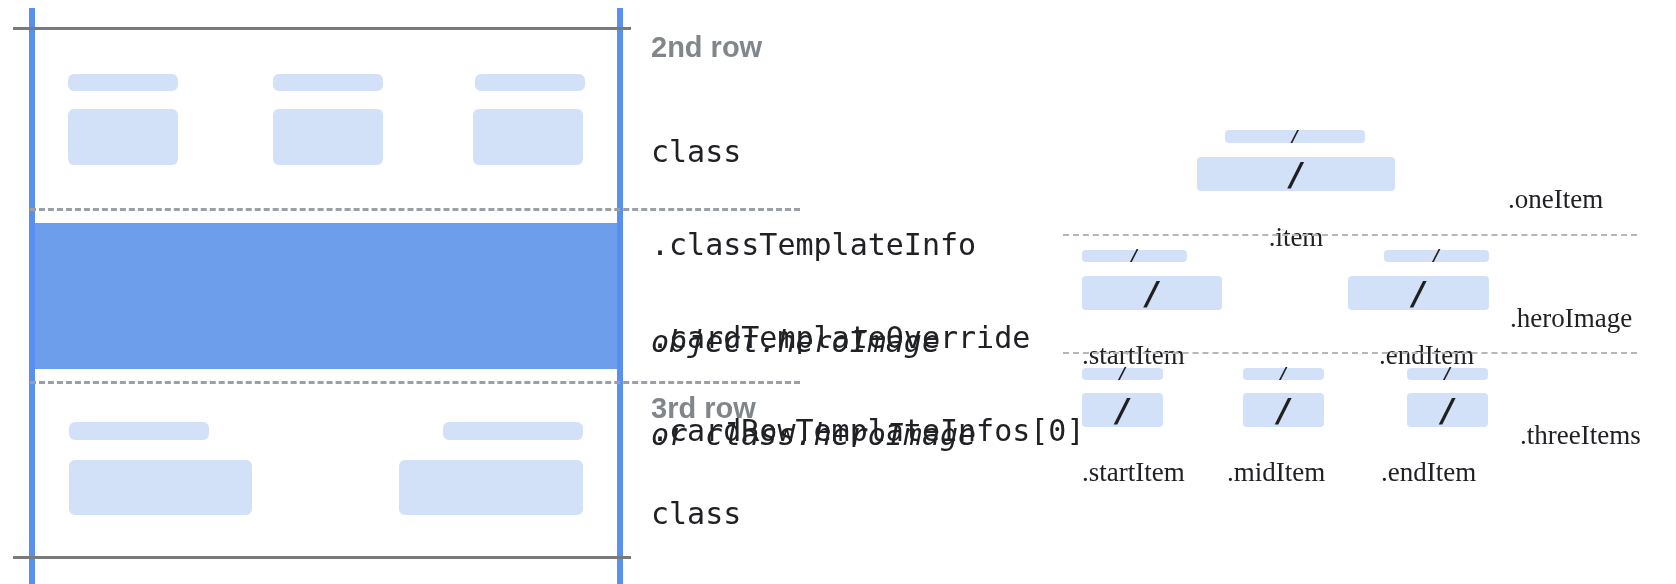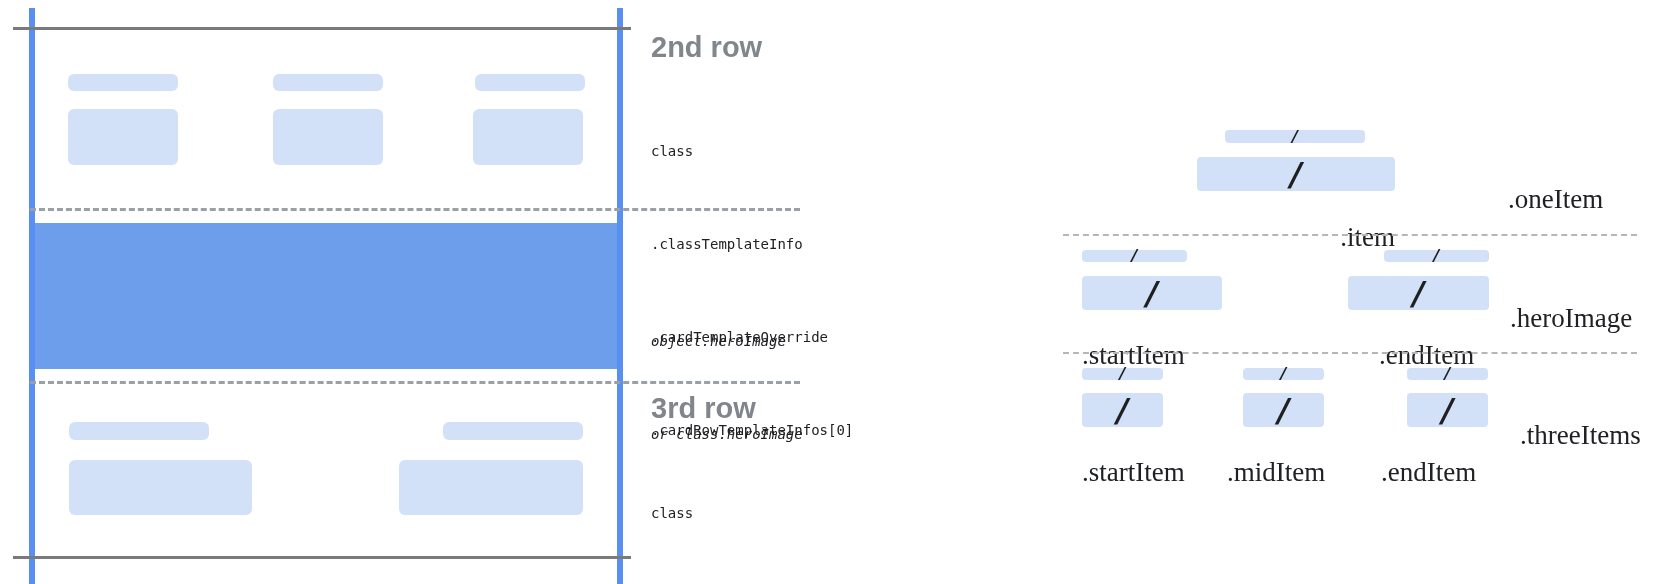--- a/index.html
+++ b/index.html
@@ -24,24 +24,24 @@
   .hero{position:absolute;left:35px;top:223px;width:582px;height:146px;background:var(--hero-fill);}
   .bar{position:absolute;background:var(--bar-fill);border-radius:6px;}
   .slashbar{position:absolute;background:var(--bar-fill);border-radius:4px;
     display:flex;align-items:center;justify-content:center;
     color:#1f1f1f;font-family:"DejaVu Sans",sans-serif;font-weight:bold;font-style:italic;}
   .slash-sm{font-size:16px;line-height:1;}
   .slash-lg{font-size:32px;line-height:1;}
   .heading{position:absolute;font-family:"Liberation Sans",sans-serif;font-weight:bold;
     font-size:29px;color:var(--heading-gray);white-space:nowrap;}
   .code{position:absolute;font-family:"DejaVu Sans Mono","Liberation Mono",monospace;
-    font-size:14px;line-height:31px;color:var(--code-text);white-space:pre;}
+    font-size:30px;line-height:31px;color:var(--code-text);white-space:pre;}
   .code-r{position:absolute;font-family:Liberation Serif, serif;
     font-size:27px;line-height:24px;color:var(--code-text);white-space:nowrap;margin-top:24px;}
-  .center{text-align:right;}
+  .center{text-align:center;}
 </style>
 </head>
 <body>
 
 <div class="canvas">
 
   <div class="vline" style="left:29px;"></div>
   <div class="vline" style="left:617px;"></div>
   <div class="hline" style="top:27px;"></div>
   <div class="hline" style="top:556px;"></div>

